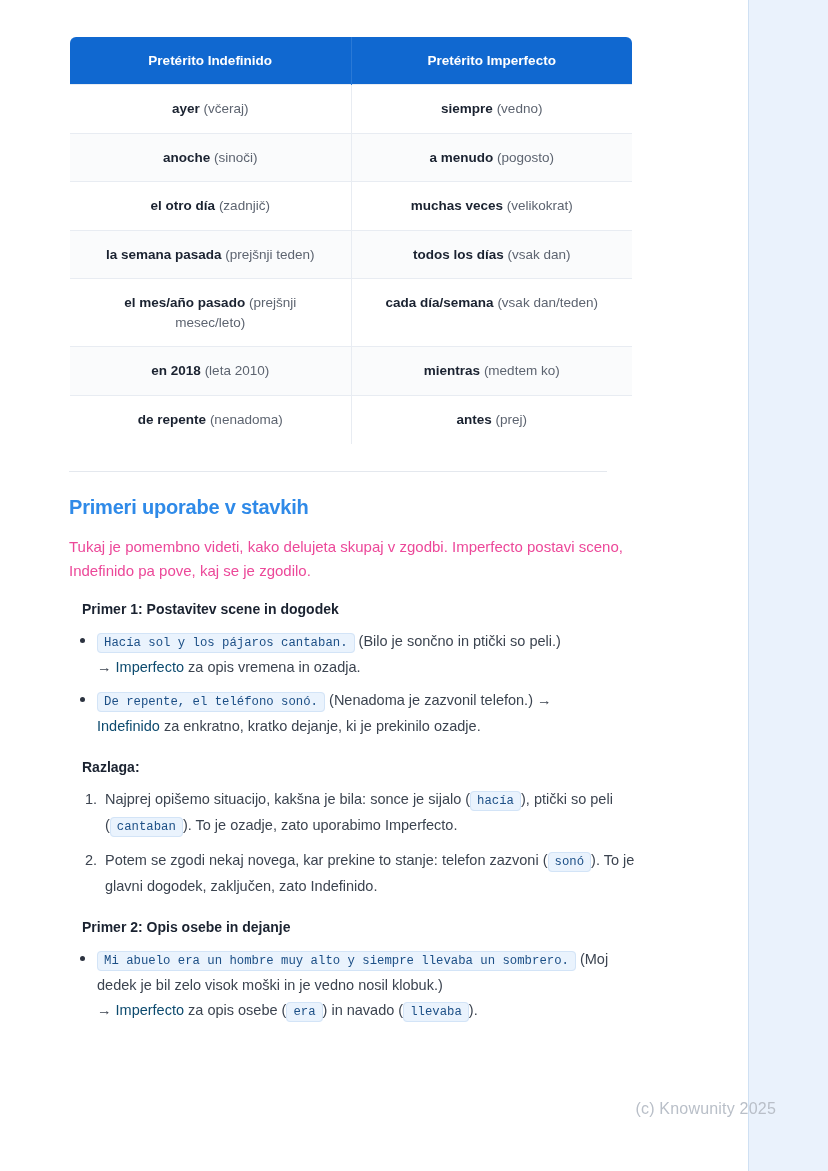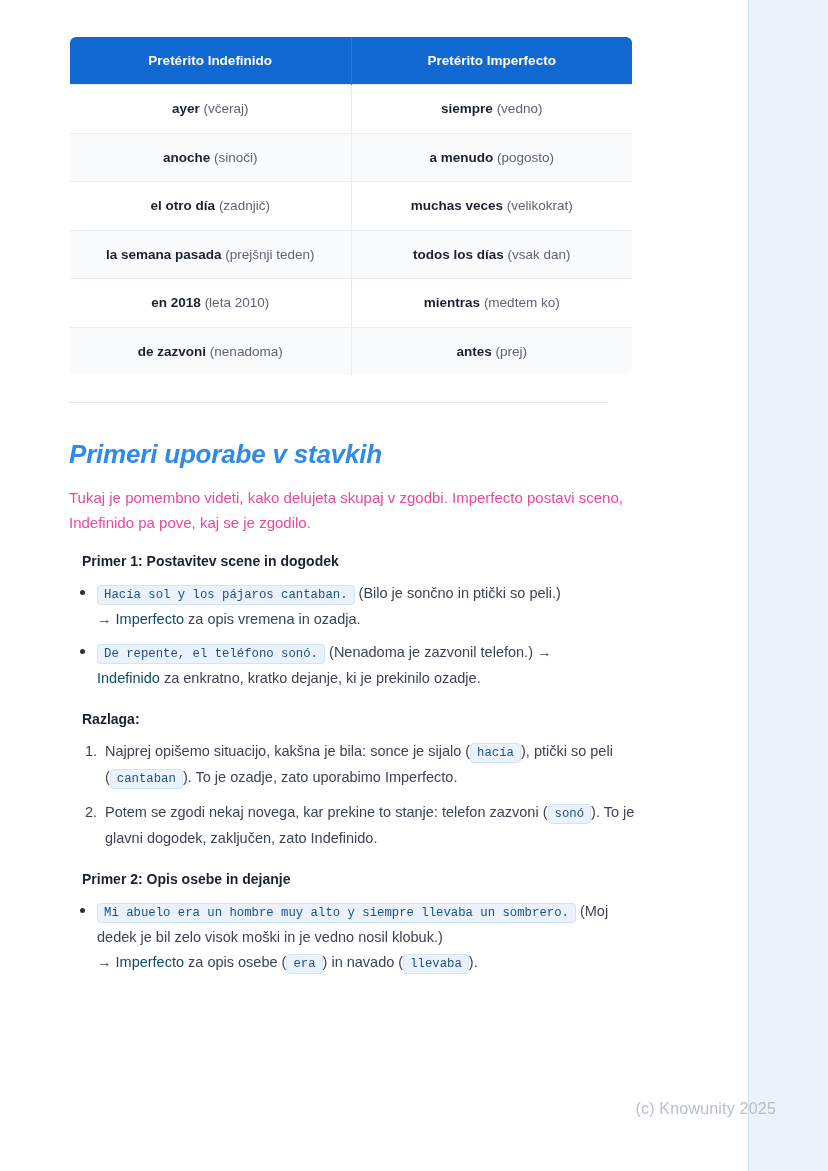--- a/index.html
+++ b/index.html
@@ -64,25 +64,24 @@
   .divider {
     margin: 26px 0 0 0;
     border: none;
     border-top: 1px solid #e4e8ee;
     width: 538px;
   }
 
   
   h2.section-title {
     color: #2f8ae8;
-    font-size: 26px;
+    font-size: 20px;
     font-weight: bold;
-    margin: 36px 0 16px 0;
+    margin: 24px 0 16px 0;
     letter-spacing: -0.2px;
-    font-style: italic;
   }
   p.body {
     font-size: 15px;
     color: #ec4899;
     line-height: 1.62;
     margin: 0 0 18px 0;
     width: 568px;
   }
   h3.sub {
     font-size: 14px;
@@ -191,25 +190,29 @@
         </tr>
         <tr>
           <td><b>el otro día</b> <span>(zadnjič)</span></td>
           <td><b>muchas veces</b> <span>(velikokrat)</span></td>
         </tr>
         <tr>
           <td><b>la semana pasada</b> <span>(prejšnji teden)</span></td>
           <td><b>todos los días</b> <span>(vsak dan)</span></td>
         </tr>
         <tr>
+          <td><b>el mes/año pasado</b> <span>(prejšnji mesec/leto)</span></td>
+          <td><b>cada día/semana</b> <span>(vsak dan/teden)</span></td>
+        </tr>
+        <tr>
           <td><b>en 2018</b> <span>(leta 2010)</span></td>
           <td><b>mientras</b> <span>(medtem ko)</span></td>
         </tr>
         <tr>
-          <td><b>de zazvoni</b> <span>(nenadoma)</span></td>
+          <td><b>de repente</b> <span>(nenadoma)</span></td>
           <td><b>antes</b> <span>(prej)</span></td>
         </tr>
       </tbody>
     </table>
 
     <hr class="divider">
 
     <h2 class="section-title">Primeri uporabe v stavkih</h2>
     <p class="body">Tukaj je pomembno videti, kako delujeta skupaj v zgodbi. Imperfecto postavi sceno, Indefinido pa pove, kaj se je zgodilo.</p>
 

